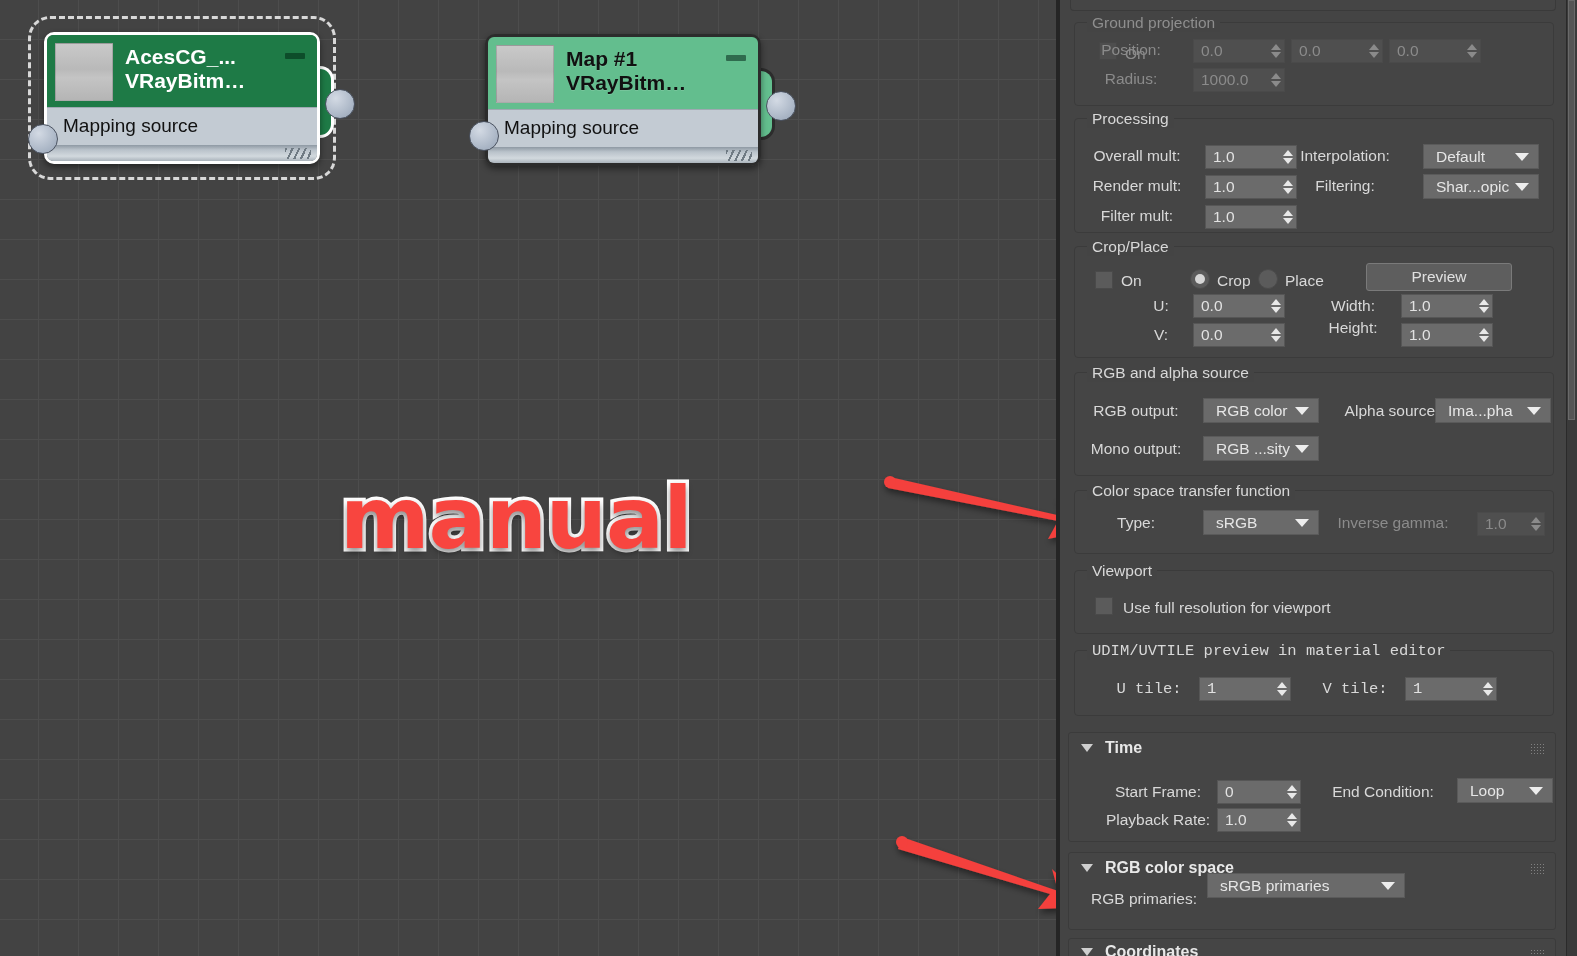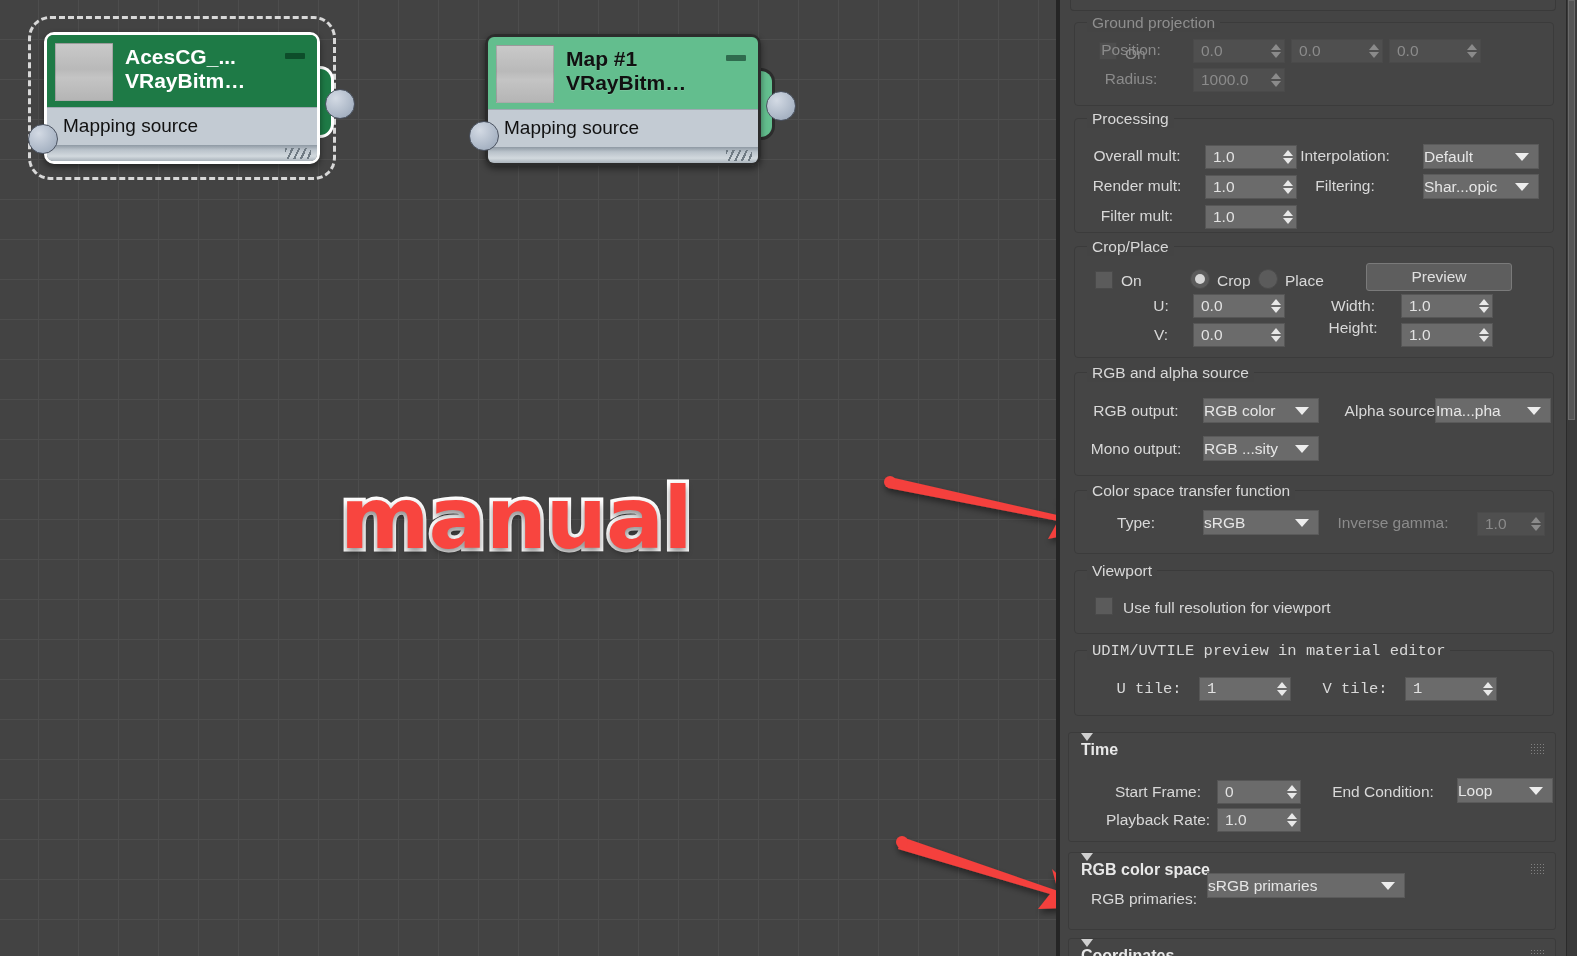--- a/index.html
+++ b/index.html
@@ -178,21 +178,21 @@
   .spin.disabled .arrows i.up { border-bottom-color: #8b8b8b; }
   .spin.disabled .arrows i.dn { border-top-color: #8b8b8b; }
 
   
   .dd {
     position: absolute; height: 25px;
     background: #6a6a6a; border: 1px solid #5a5a5a;
     box-sizing: border-box;
     display: flex; align-items: center;
   }
-  .dd .val { padding-left: 0; font-size: 15.5px; color: #e6e6e6; white-space: nowrap; overflow: hidden; }
+  .dd .val { padding-left: 12px; font-size: 15.5px; color: #e6e6e6; white-space: nowrap; overflow: hidden; }
   .dd .caret {
     position: absolute; right: 9px; top: 50%; transform: translateY(-50%);
     width: 0; height: 0;
     border-left: 7px solid transparent; border-right: 7px solid transparent;
     border-top: 8px solid #ededed;
   }
 
   
   .cb {
     position: absolute; width: 18px; height: 18px;
@@ -220,21 +220,21 @@
   
   .rollout {
     position: absolute; left: 8px; right: 12px;
     background: #454545;
     border: 1px solid #3b3b3b;
     border-radius: 3px;
     box-sizing: border-box;
   }
   .rollout-head {
     position: absolute; left: 0; right: 0; top: 0; height: 30px;
-    display: flex; align-items: flex-start; flex-direction: column;
+    display: flex; align-items: center;
   }
   .rollout-tri {
     margin-left: 12px;
     width: 0; height: 0;
     border-left: 6px solid transparent; border-right: 6px solid transparent;
     border-top: 8px solid #cfcfcf;
   }
   .rollout-title {
     margin-left: 12px; font-weight: bold; font-size: 16px; color: #e8e8e8;
   }

